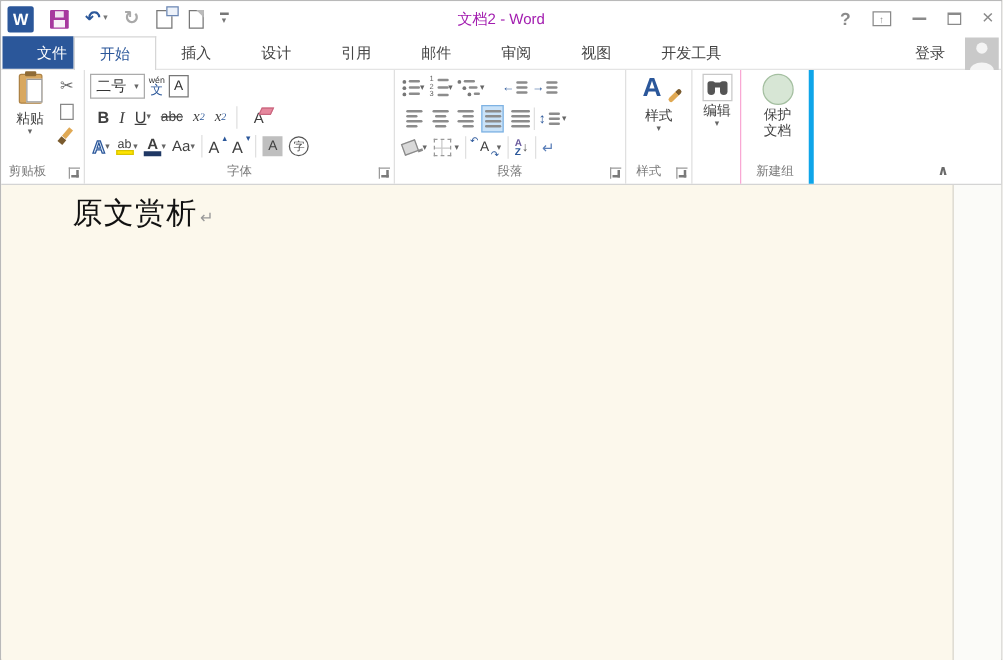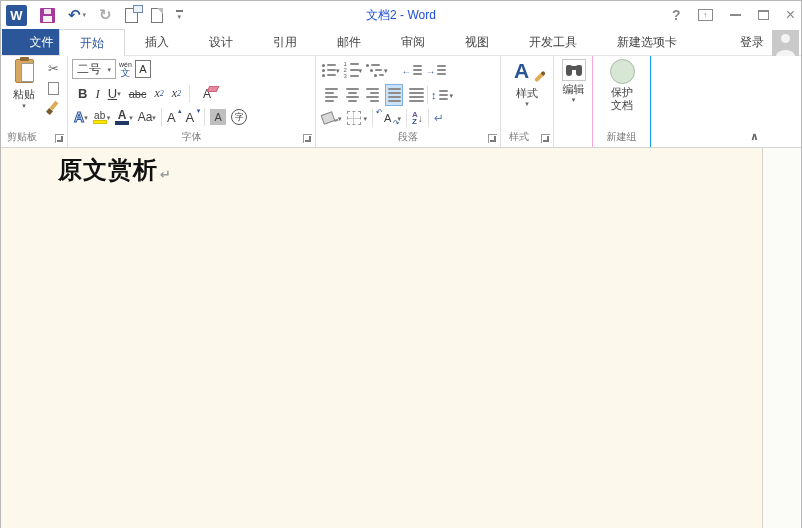--- a/index.html
+++ b/index.html
@@ -20,36 +20,36 @@
   .g-redo { color:#A9A9A9; font-size:15px; line-height:14px; font-weight:bold; }
   .mini-caret { font-size:7px; color:#777; line-height:8px; }
   .ow { width:13px; height:15px; border:1px solid #777; background:#fff; position:relative; }
   .ow .owwin { position:absolute; top:-4px; right:-6px; width:10px; height:8px; border:1px solid #6C87B4; background:#EDF2FA; }
   .nd { width:12px; height:15px; border:1px solid #777; background:#fff; position:relative; }
   .nd::after { content:''; position:absolute; top:-1px; right:-1px; border:3px solid #bbb;
                border-left-color:transparent; border-bottom-color:transparent; }
   .qcaret { display:flex; flex-direction:column; align-items:center; }
   .qcaret .qbar { width:7px; height:2px; background:#777; margin-bottom:1px; }
   .title { position:absolute; left:0; right:0; top:0; height:28px; display:flex; align-items:center;
-           justify-content:center; color:#1d4ed8; font-size:12px; pointer-events:none; }
+           justify-content:center; color:#a21caf; font-size:12px; pointer-events:none; }
   .wc-help { font-size:14px; font-weight:bold; color:#8A8A8A; }
   .wc-ribbon { width:15px; height:12px; border:1px solid #8A8A8A; display:flex; align-items:center;
                justify-content:center; font-size:8px; color:#8A8A8A; }
   .wc-min { width:11px; height:2px; background:#8A8A8A; }
   .wc-max { width:11px; height:10px; border:1px solid #8A8A8A; border-top-width:2px; }
   .wc-close { font-size:16px; line-height:14px; color:#8A8A8A; }
 
   
   .tabrow { position:relative; height:27px; display:flex; align-items:stretch; background:#fff; border-bottom:1px solid #E4E4E4; }
   .file-tab { width:57px; margin-left:1px; background:#2B579A; color:#fff; font-size:12px;
               display:flex; align-items:center; justify-content:center;padding-left:22px; }
   .tab { padding:0 20px; display:flex; align-items:center; font-size:12px; color:#444; }
   .tab.active { color:#2B579A; background:#fff; border:1px solid #D6D6D6; border-bottom:none;
                 margin-bottom:-1px; z-index:2; }
-  .signin-area { position:absolute; right:0; top:0; height:27px; display:flex; align-items:center; gap:8px; padding-right:2px; }
+  .signin-area { position:absolute; right:0; top:0; height:27px; display:flex; align-items:center; gap:16px; padding-right:2px; }
   .signin { font-size:12px; color:#444; }
   .avatar { width:27px; height:26px; background:#C9C9C9; position:relative; overflow:hidden; }
   .avatar::before { content:''; position:absolute; top:4px; left:9px; width:9px; height:9px; border-radius:50%; background:#F4F4F4; }
   .avatar::after { content:''; position:absolute; bottom:-6px; left:4px; width:19px; height:12px; border-radius:50% 50% 0 0; background:#F4F4F4; }
 
   
   .ribbon { position:relative; height:92px; background:#fff; border-bottom:1px solid #D4D4D4; }
   .rgroup { position:absolute; top:0; height:91px; border-right:1px solid #E0E0E0; }
   .g-clip   { left:0;   width:67px; }
   .g-font   { left:67px; width:248px; }
@@ -161,21 +161,21 @@
   .binoc-box { width:24px; height:22px; border:1px solid #C8C8C8; display:flex; align-items:center; justify-content:center; }
   .binoc { position:relative; width:16px; height:11px; }
   .binoc::before,.binoc::after { content:''; position:absolute; top:0; width:6px; height:11px; background:#555; border-radius:2px 2px 3px 3px; }
   .binoc::before{left:0} .binoc::after{right:0}
   .binoc .bridge { position:absolute; left:5px; top:1px; width:6px; height:4px; background:#555; }
   .protect-btn { left:8px; width:42px; height:70px; }
   .protect-circle { width:25px; height:25px; border-radius:50%; background:#D7E6D5; border:1px solid #A4BFA0; }
   .collapse-ribbon { position:absolute; right:42px; bottom:4px; font-size:11px; color:#6A6A6A; font-weight:bold; }
 
   
-  .docarea { position:relative; height:381px; background:#FCF8EC;font-weight:bold; }
+  .docarea { position:relative; height:381px; background:#FCF8EC; }
   .doc-heading-line { position:absolute; left:57px; top:6px; display:flex; align-items:center; }
   .doc-heading { font-size:24px; color:#111; letter-spacing:1px; }
   .pmark { font-size:13px; color:#9A9A9A; margin-left:2px; margin-top:8px; }
   .scrollbar { position:absolute; right:0; top:0; bottom:0; width:39px; background:#FBFBF8; border-left:1px solid #D7D3C7; }
 </style>
 </head>
 <body>
 
 <div class="win">
 
@@ -219,21 +219,20 @@
   <div class="tabrow">
     <div class="file-tab">文件</div>
     <div class="tab active">开始</div>
     <div class="tab">插入</div>
     <div class="tab">设计</div>
     <div class="tab">引用</div>
     <div class="tab">邮件</div>
     <div class="tab">审阅</div>
     <div class="tab">视图</div>
     <div class="tab">开发工具</div>
-    <div class="tab">新建选项卡</div>
     <div class="signin-area">
       <span class="signin">登录</span>
       <span class="avatar"></span>
     </div>
   </div>
 
   <div class="ribbon">
 
     <div class="rgroup g-clip">
       <div class="paste-btn">
@@ -506,21 +505,21 @@
         <span class="binoc-box">
           <span class="binoc">
               <span class="bridge"></span>
             </span>
         </span>
         <span class="btn-label">编辑</span>
         <span class="caret">▾</span>
       </div>
     </div>
 
-    <div class="rgroup g-new" style="border-right:1px solid #0ea5e9;">
+    <div class="rgroup g-new" style="border-right:4px solid #0ea5e9;">
       <div class="big-btn protect-btn">
         <span class="protect-circle"></span>
         <span class="btn-label">
           <span>保护</span><br>
           <span>文档</span>
         </span>
       </div>
       <div class="grp-label">新建组</div>
     </div>
 

